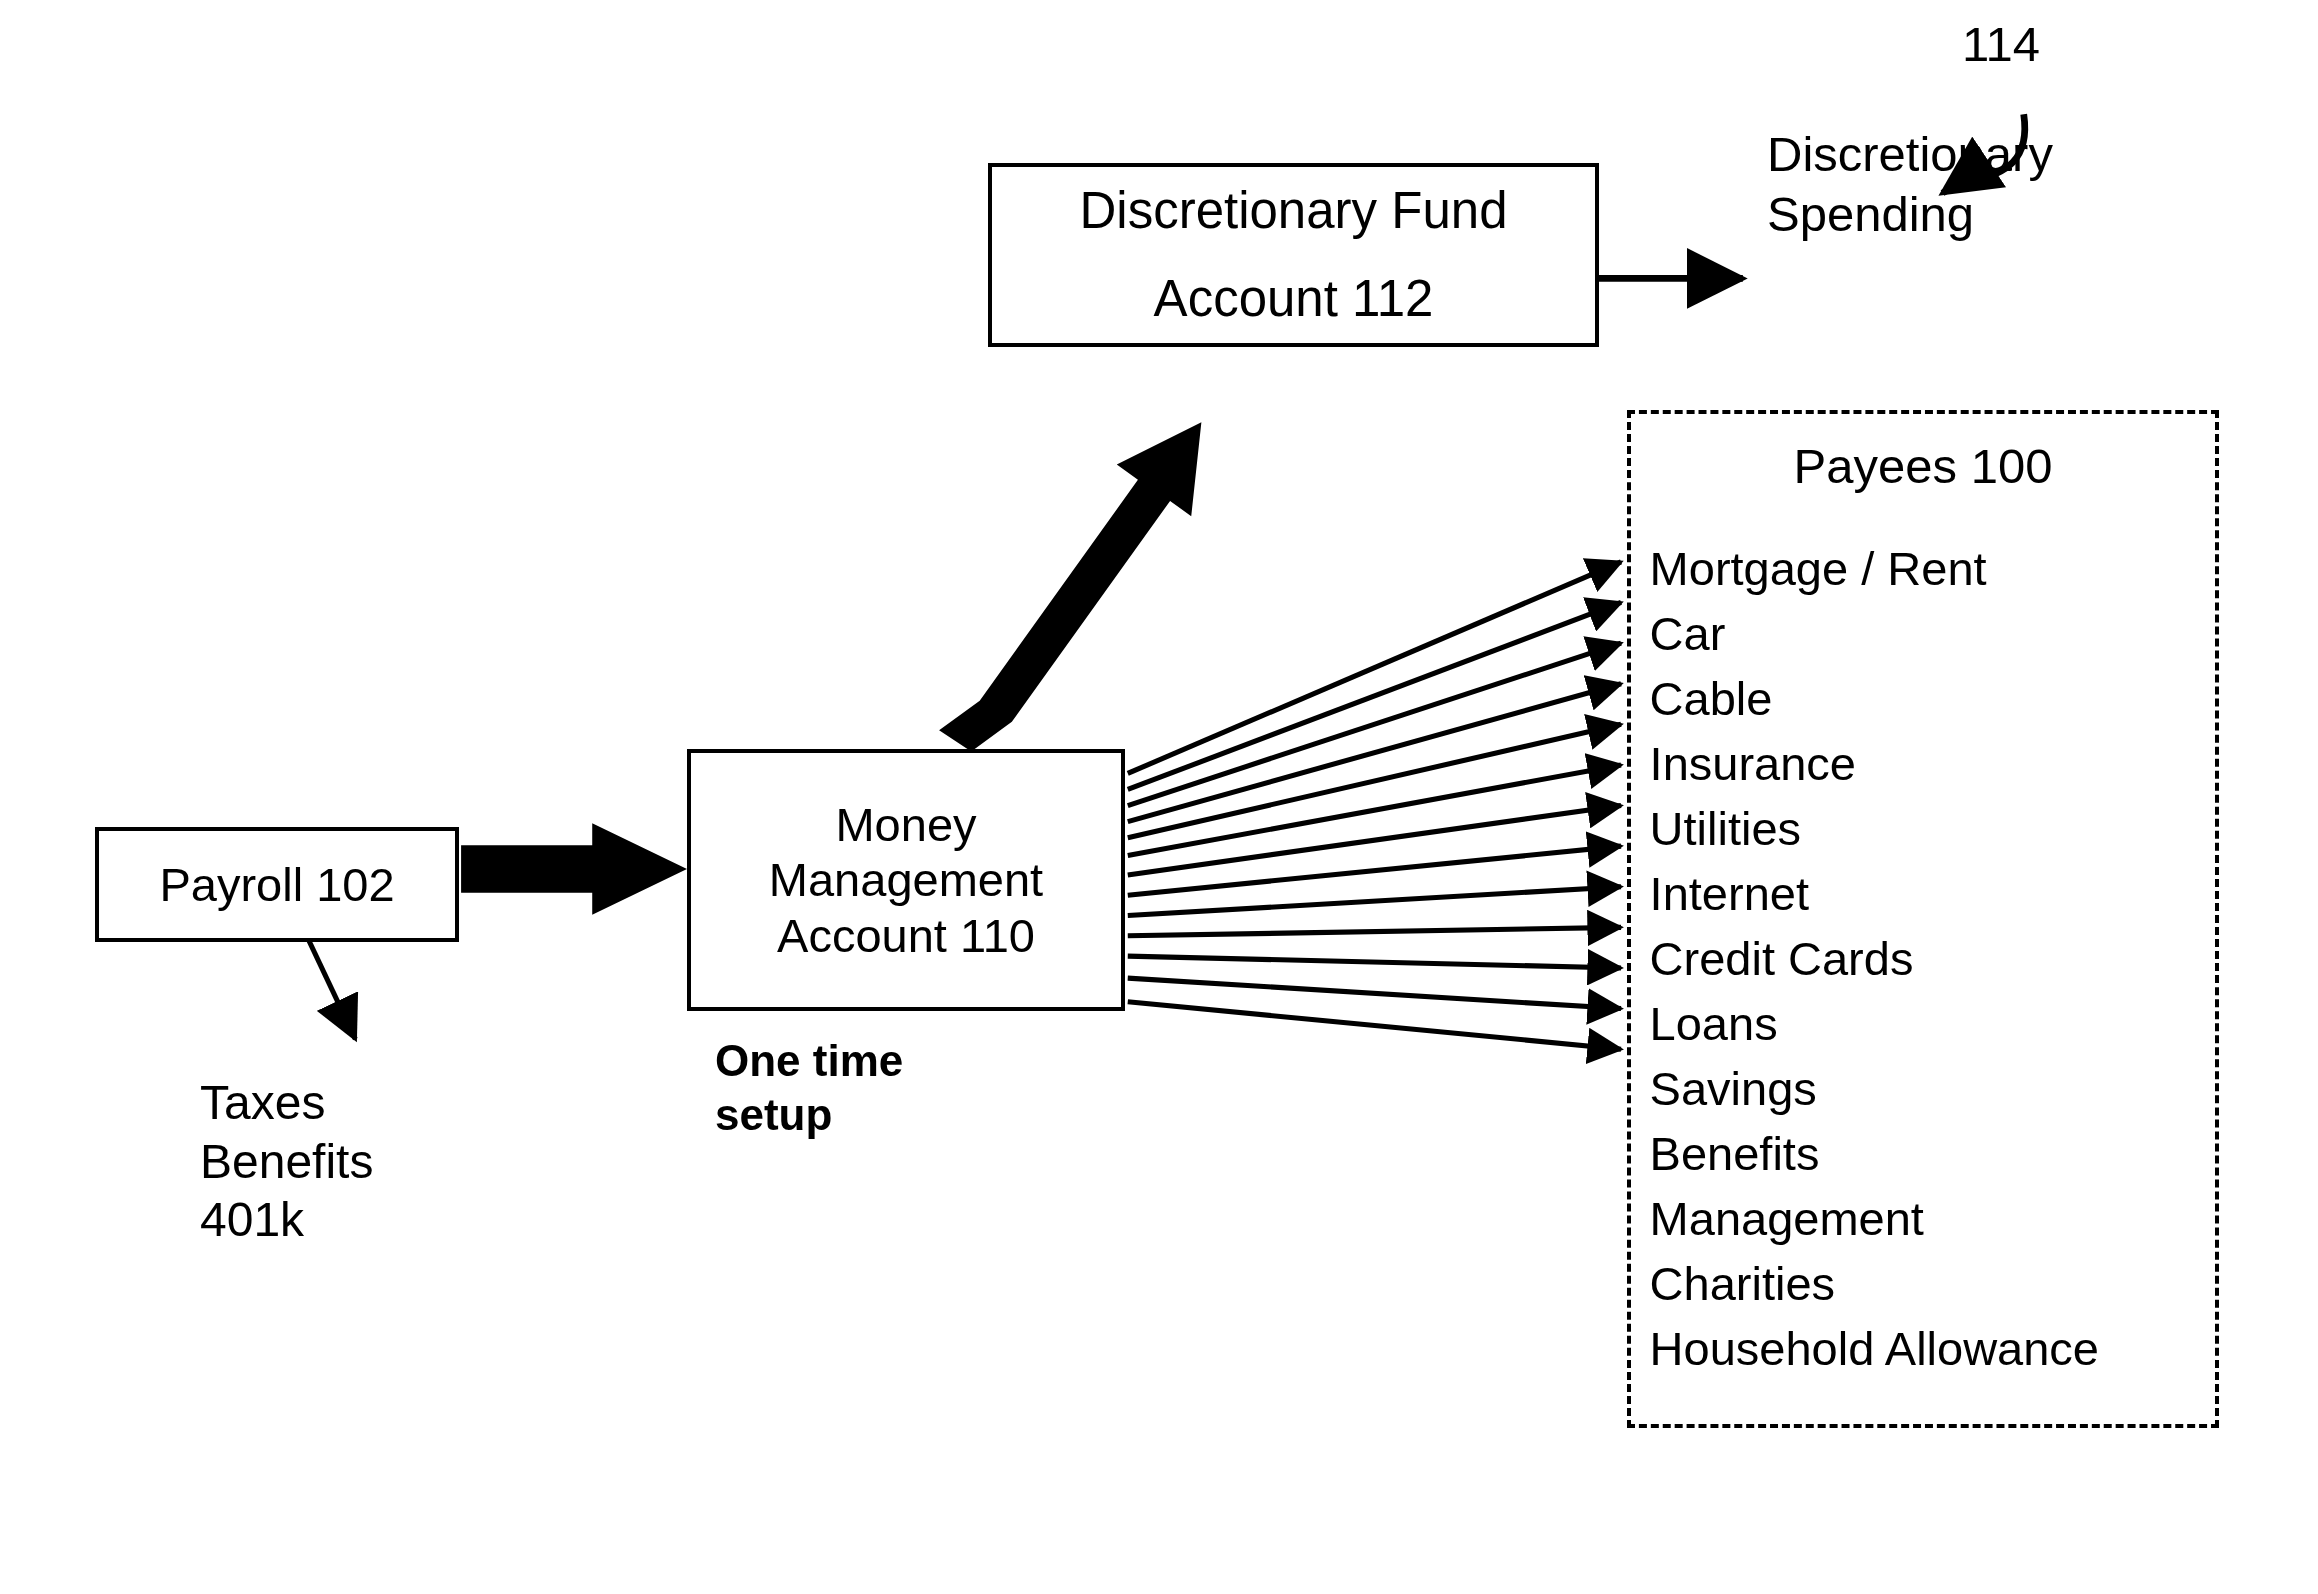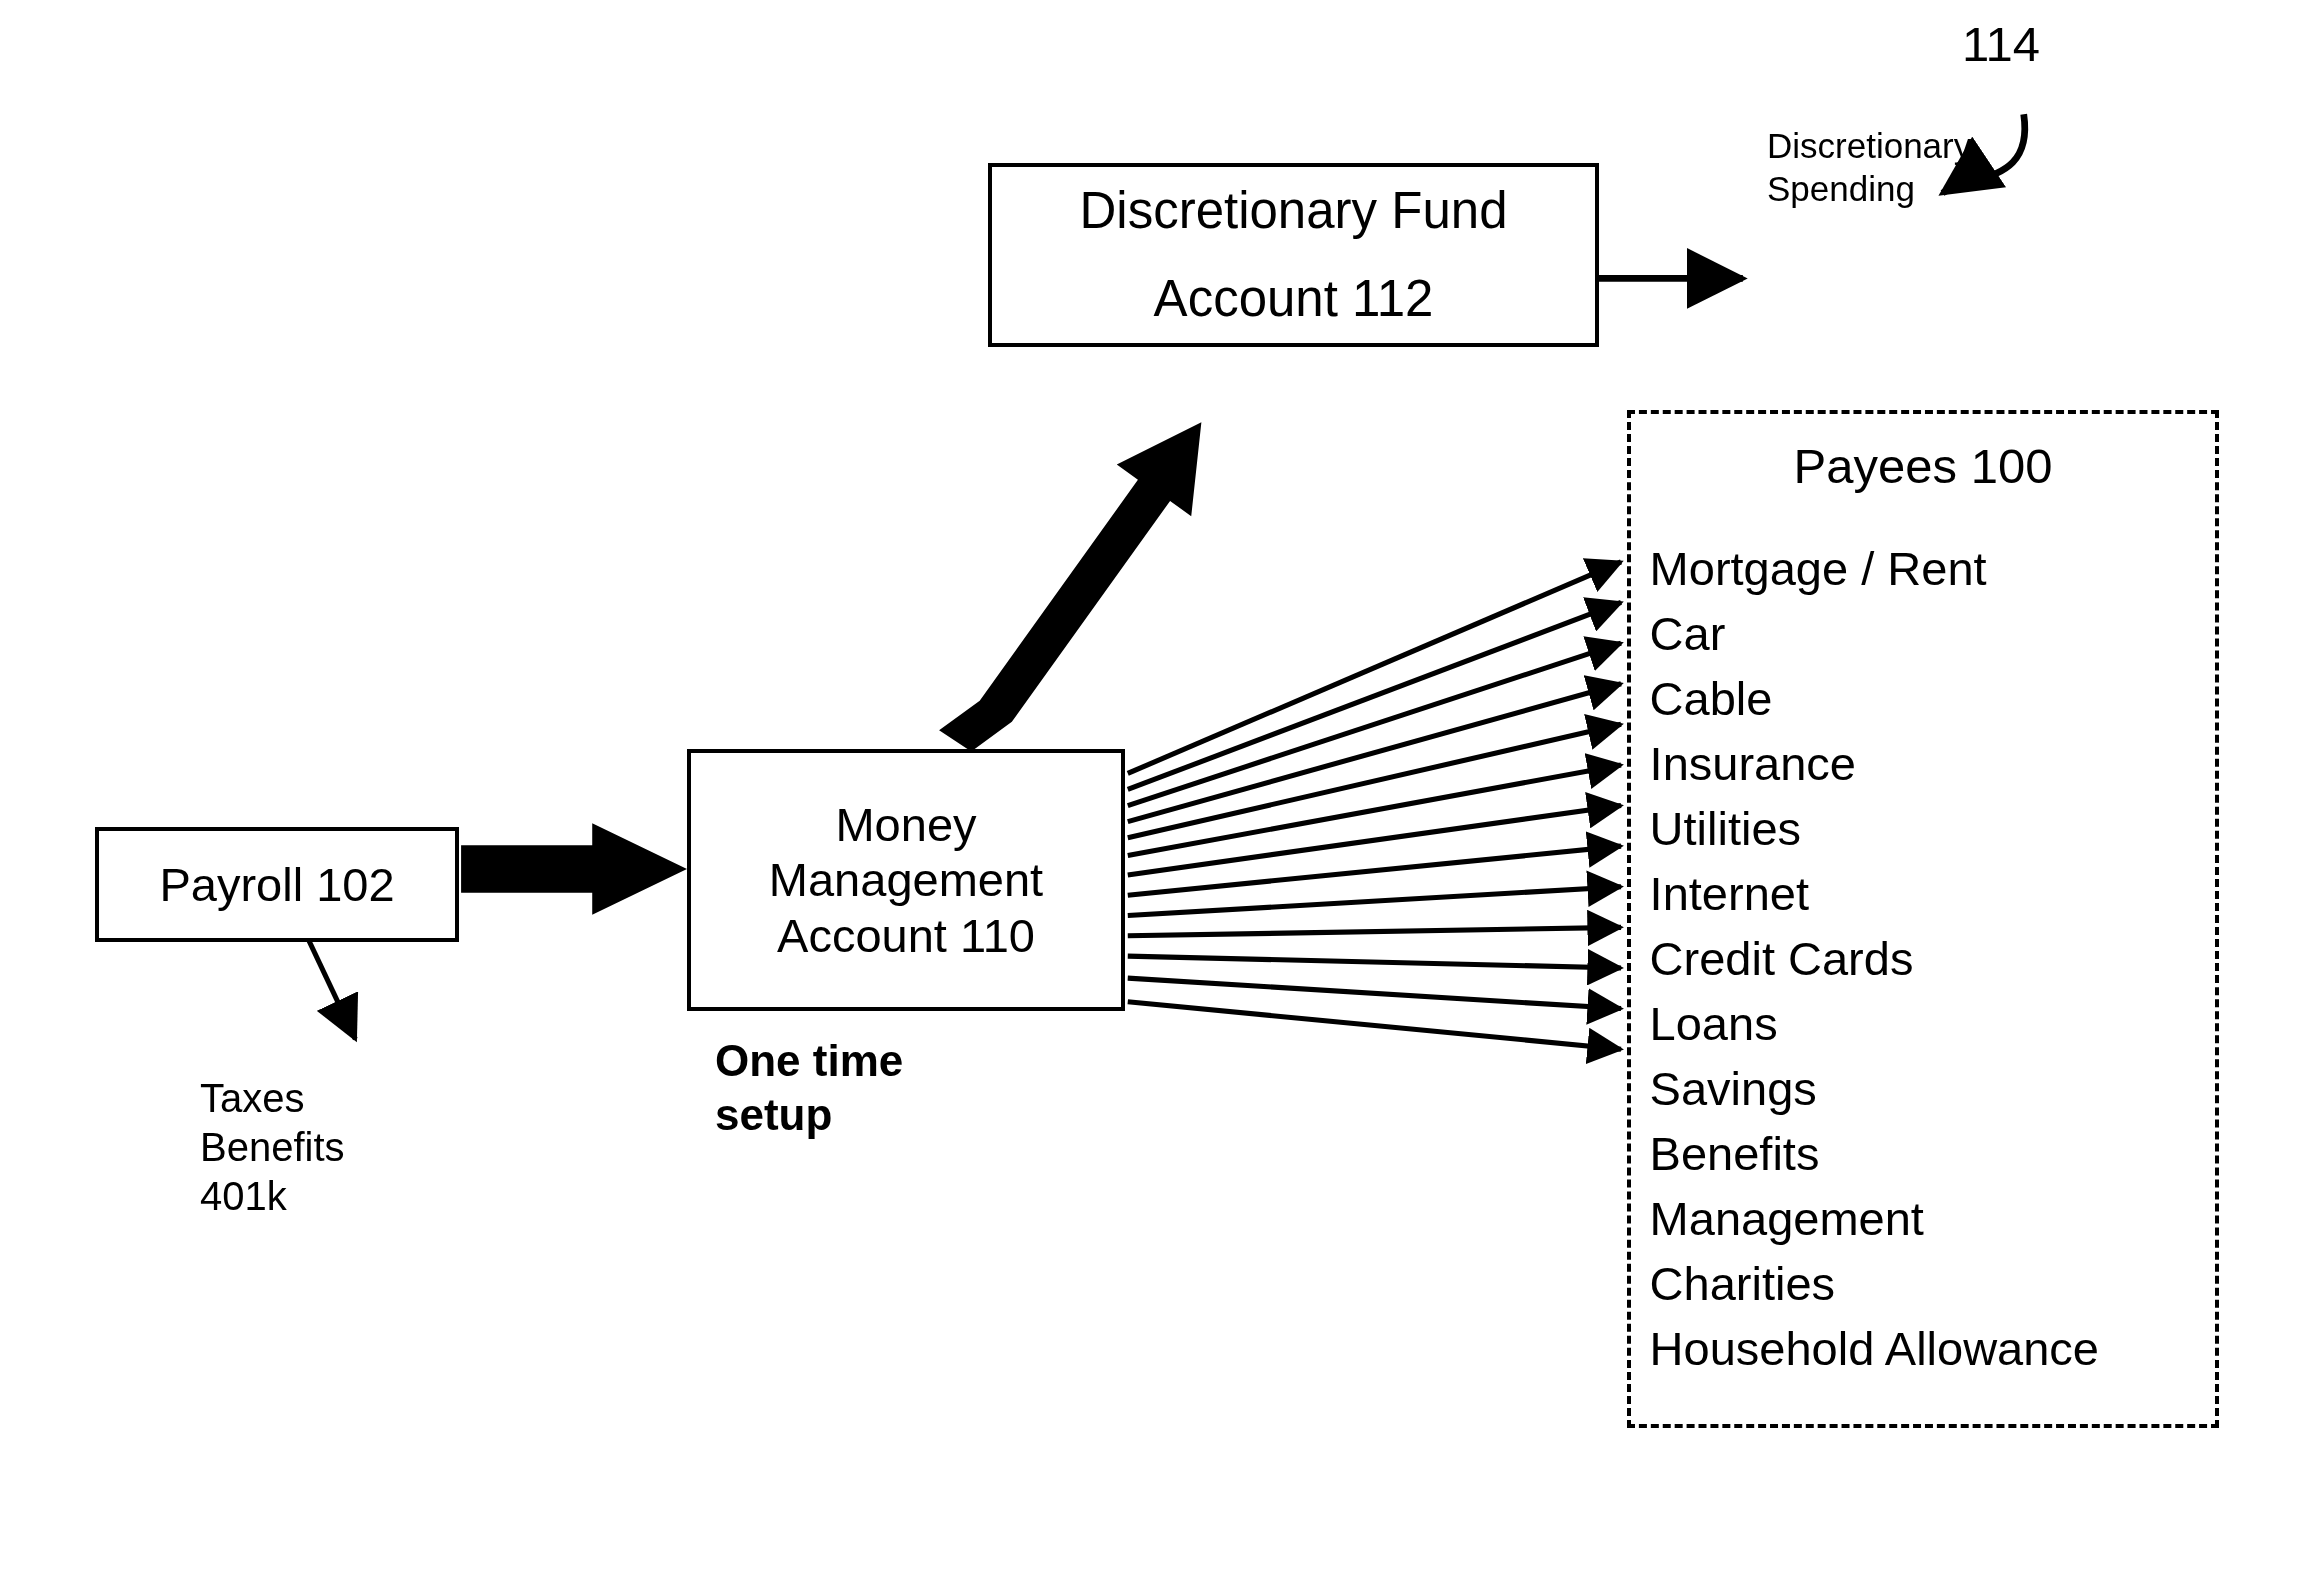--- a/index.html
+++ b/index.html
@@ -65,37 +65,37 @@
     font-size: 47px;
   }
   .free-text {
     position: absolute;
     line-height: 1.22;
     white-space: pre;
   }
   #deduction-label {
     left: 200px;
     top: 1074px;
-    font-size: 40px;
+    font-size: 48px;
   }
   #one-time-setup-label {
     left: 715px;
     top: 1034px;
     font-size: 44px;
     font-weight: bold;
   }
   #discretionary-spending-label {
     left: 1767px;
     top: 1 41px;
     font-size: 49px;
   }
   #discretionary-spending-label {
     left: 1767px;
     top: 125px;
-    font-size: 35px;
+    font-size: 49px;
   }
   #ref-114-label {
     left: 1962px;
     top: 15px;
     font-size: 49px;
   }
   #payees-panel {
     position: absolute;
     left: 1627px;
     top: 410px;

